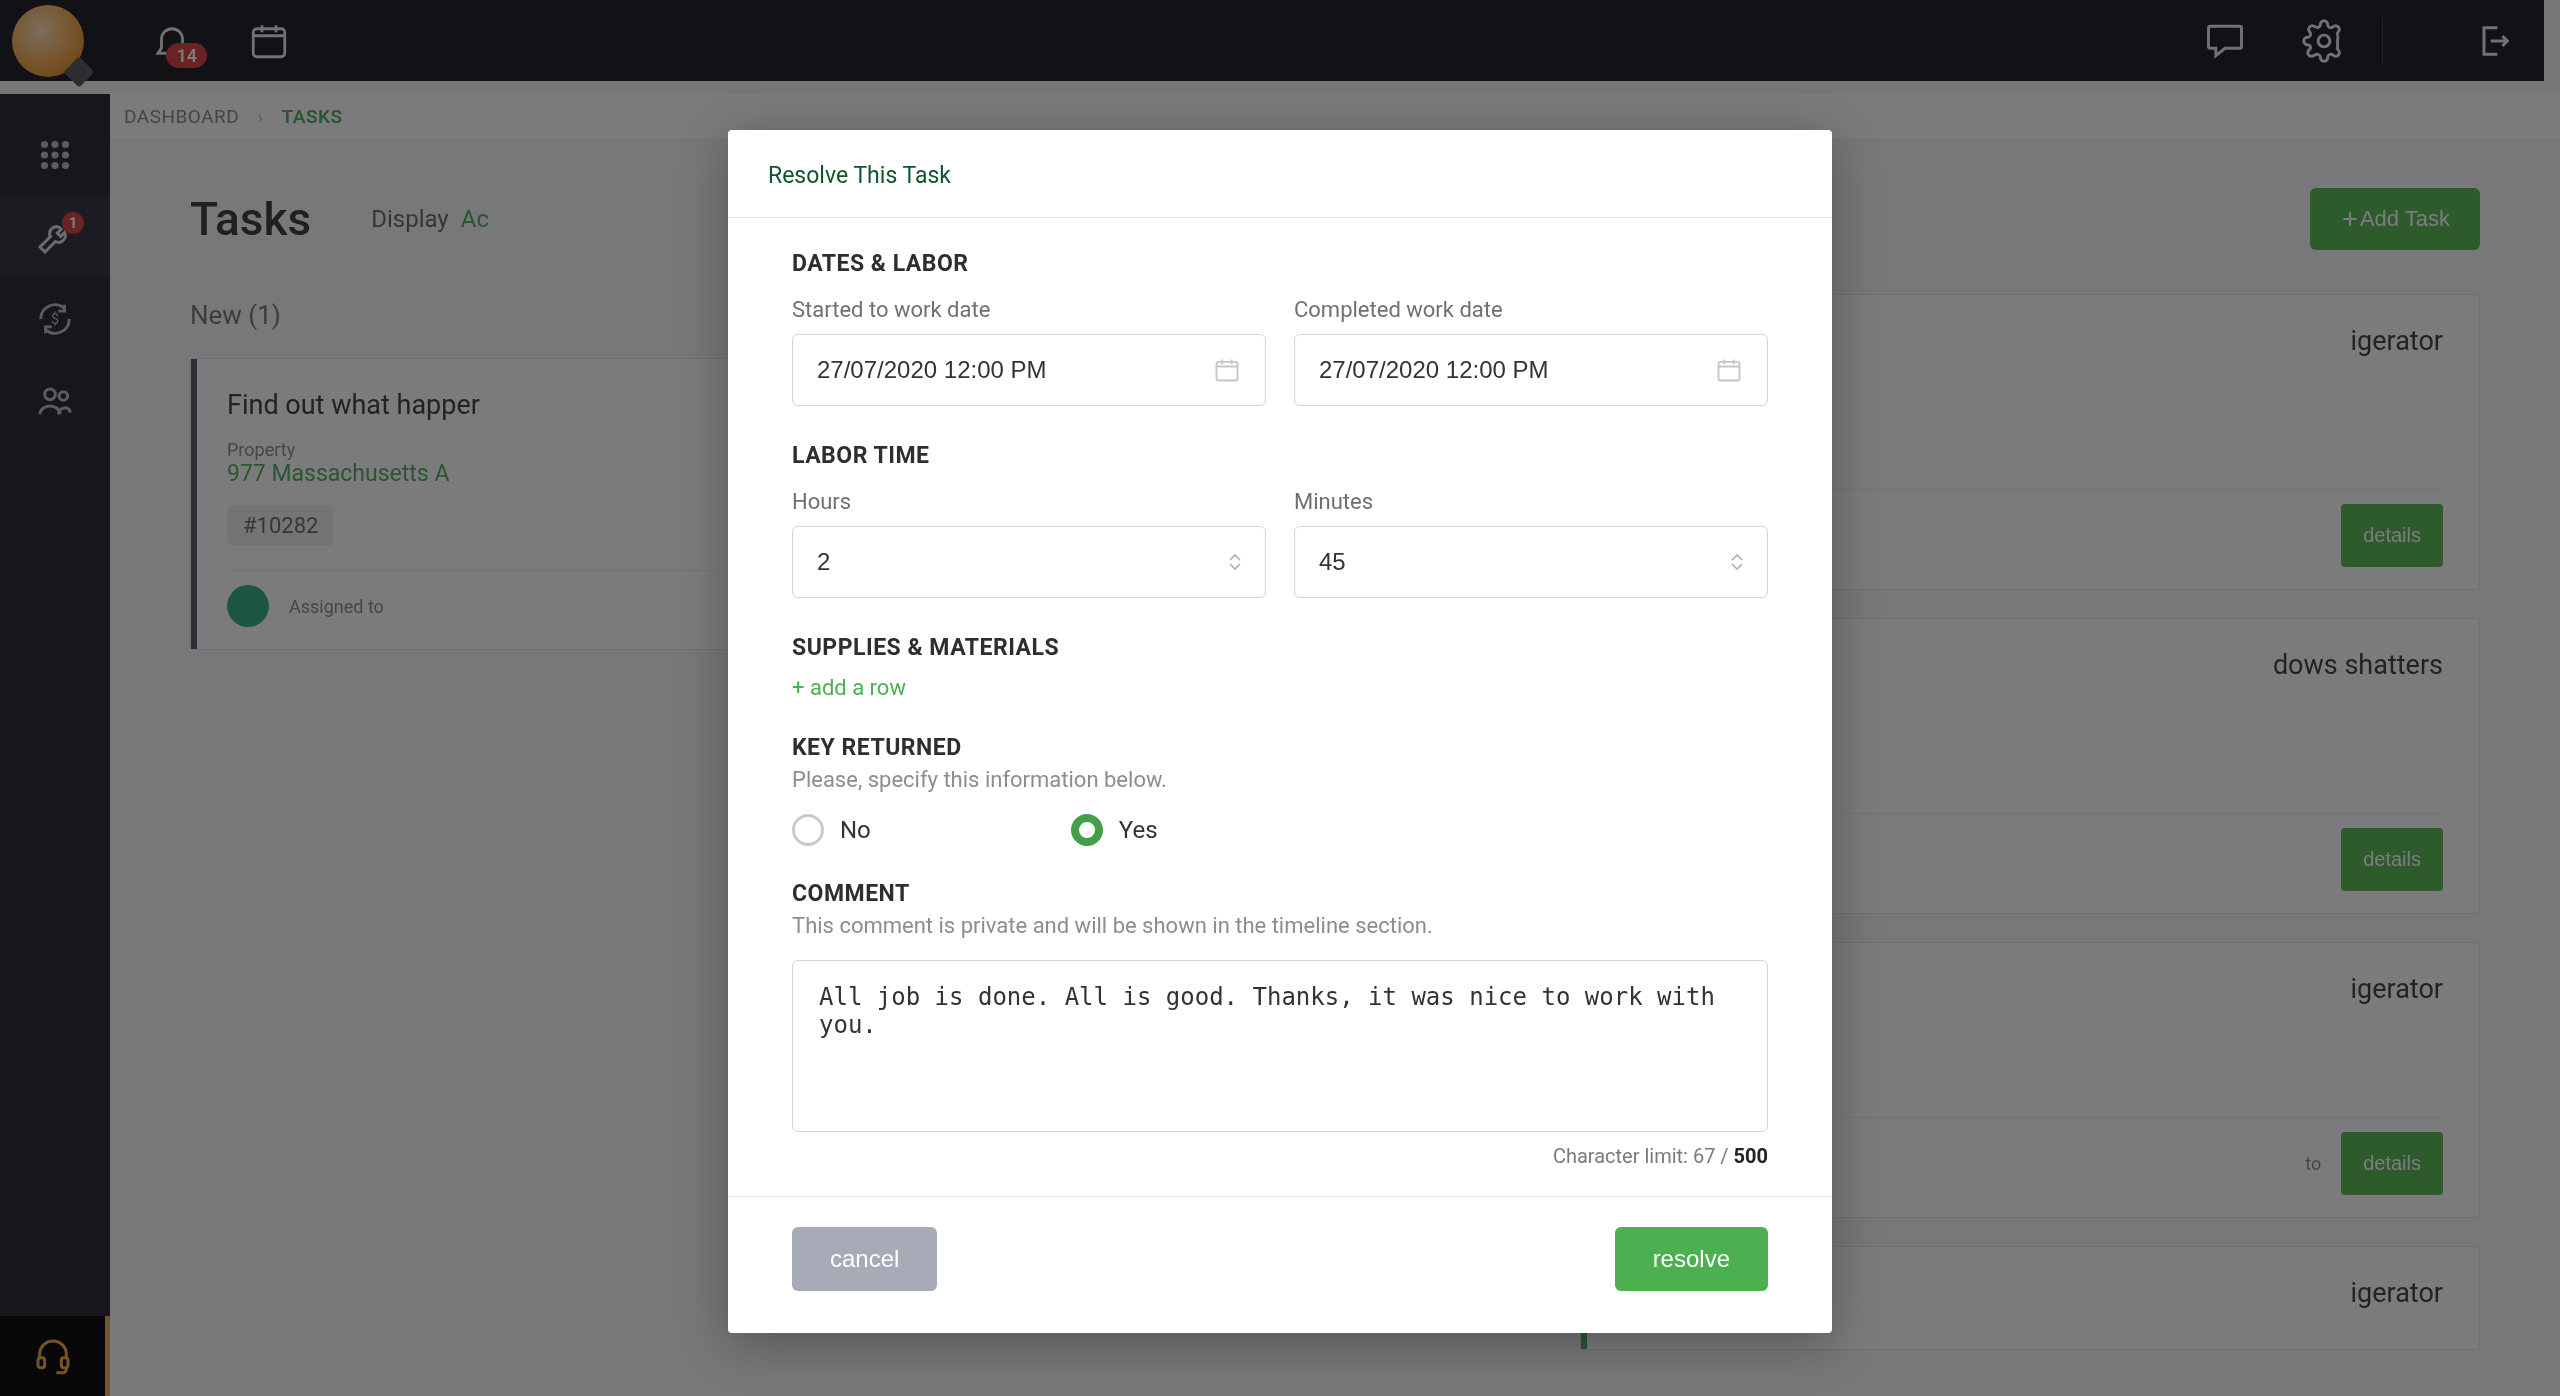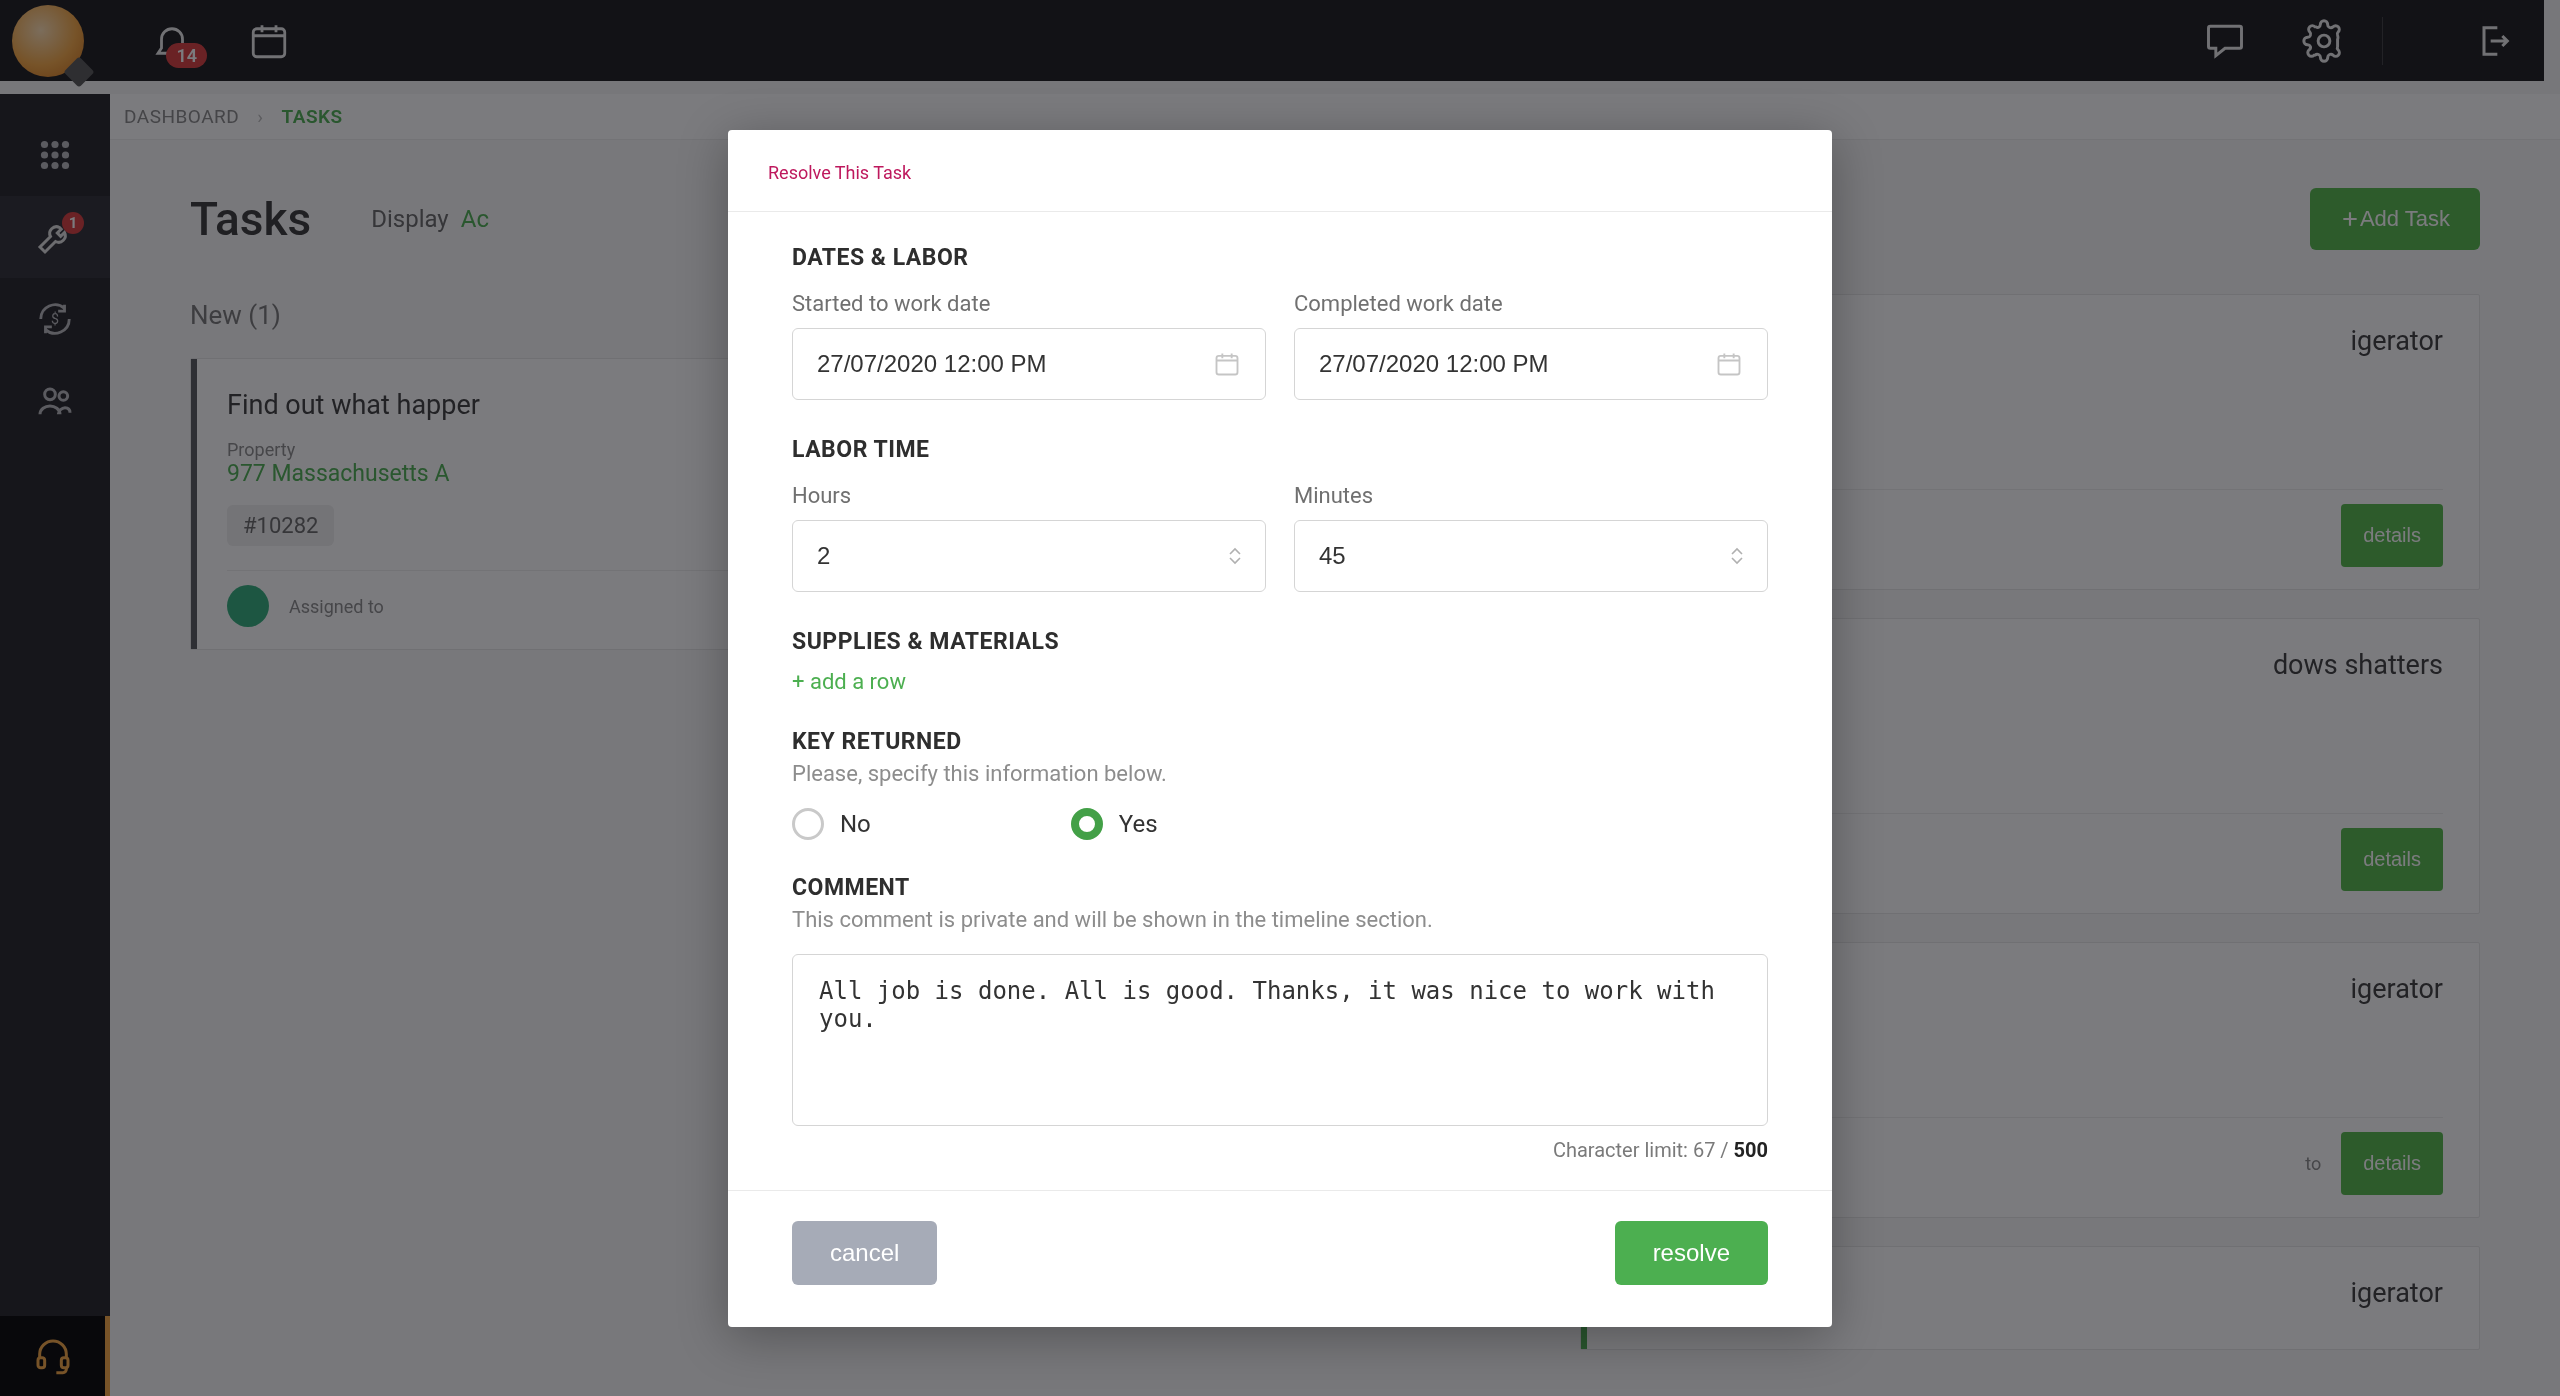--- a/index.html
+++ b/index.html
@@ -147,21 +147,21 @@
     position:absolute;
     top:130px; left:50%; transform:translateX(-50%);
     width:1104px;
     background:#fff;
     border-radius:4px;
     box-shadow:0 10px 50px rgba(0,0,0,0.3);
     display:flex; flex-direction:column;
   }
   .modal-header{
     padding:32px 40px 28px 40px;
-    font-size:18px; color:#be185d;
+    font-size:23px; color:#14532d;
     border-bottom:1px solid #eaeaea;
   }
   .modal-body{
     padding:32px 64px 28px 64px;
   }
   .section-title{
     font-size:23px; font-weight:700; color:#2e2e2e;
     letter-spacing:0.5px; margin-bottom:20px;
     text-transform:uppercase;
   }

